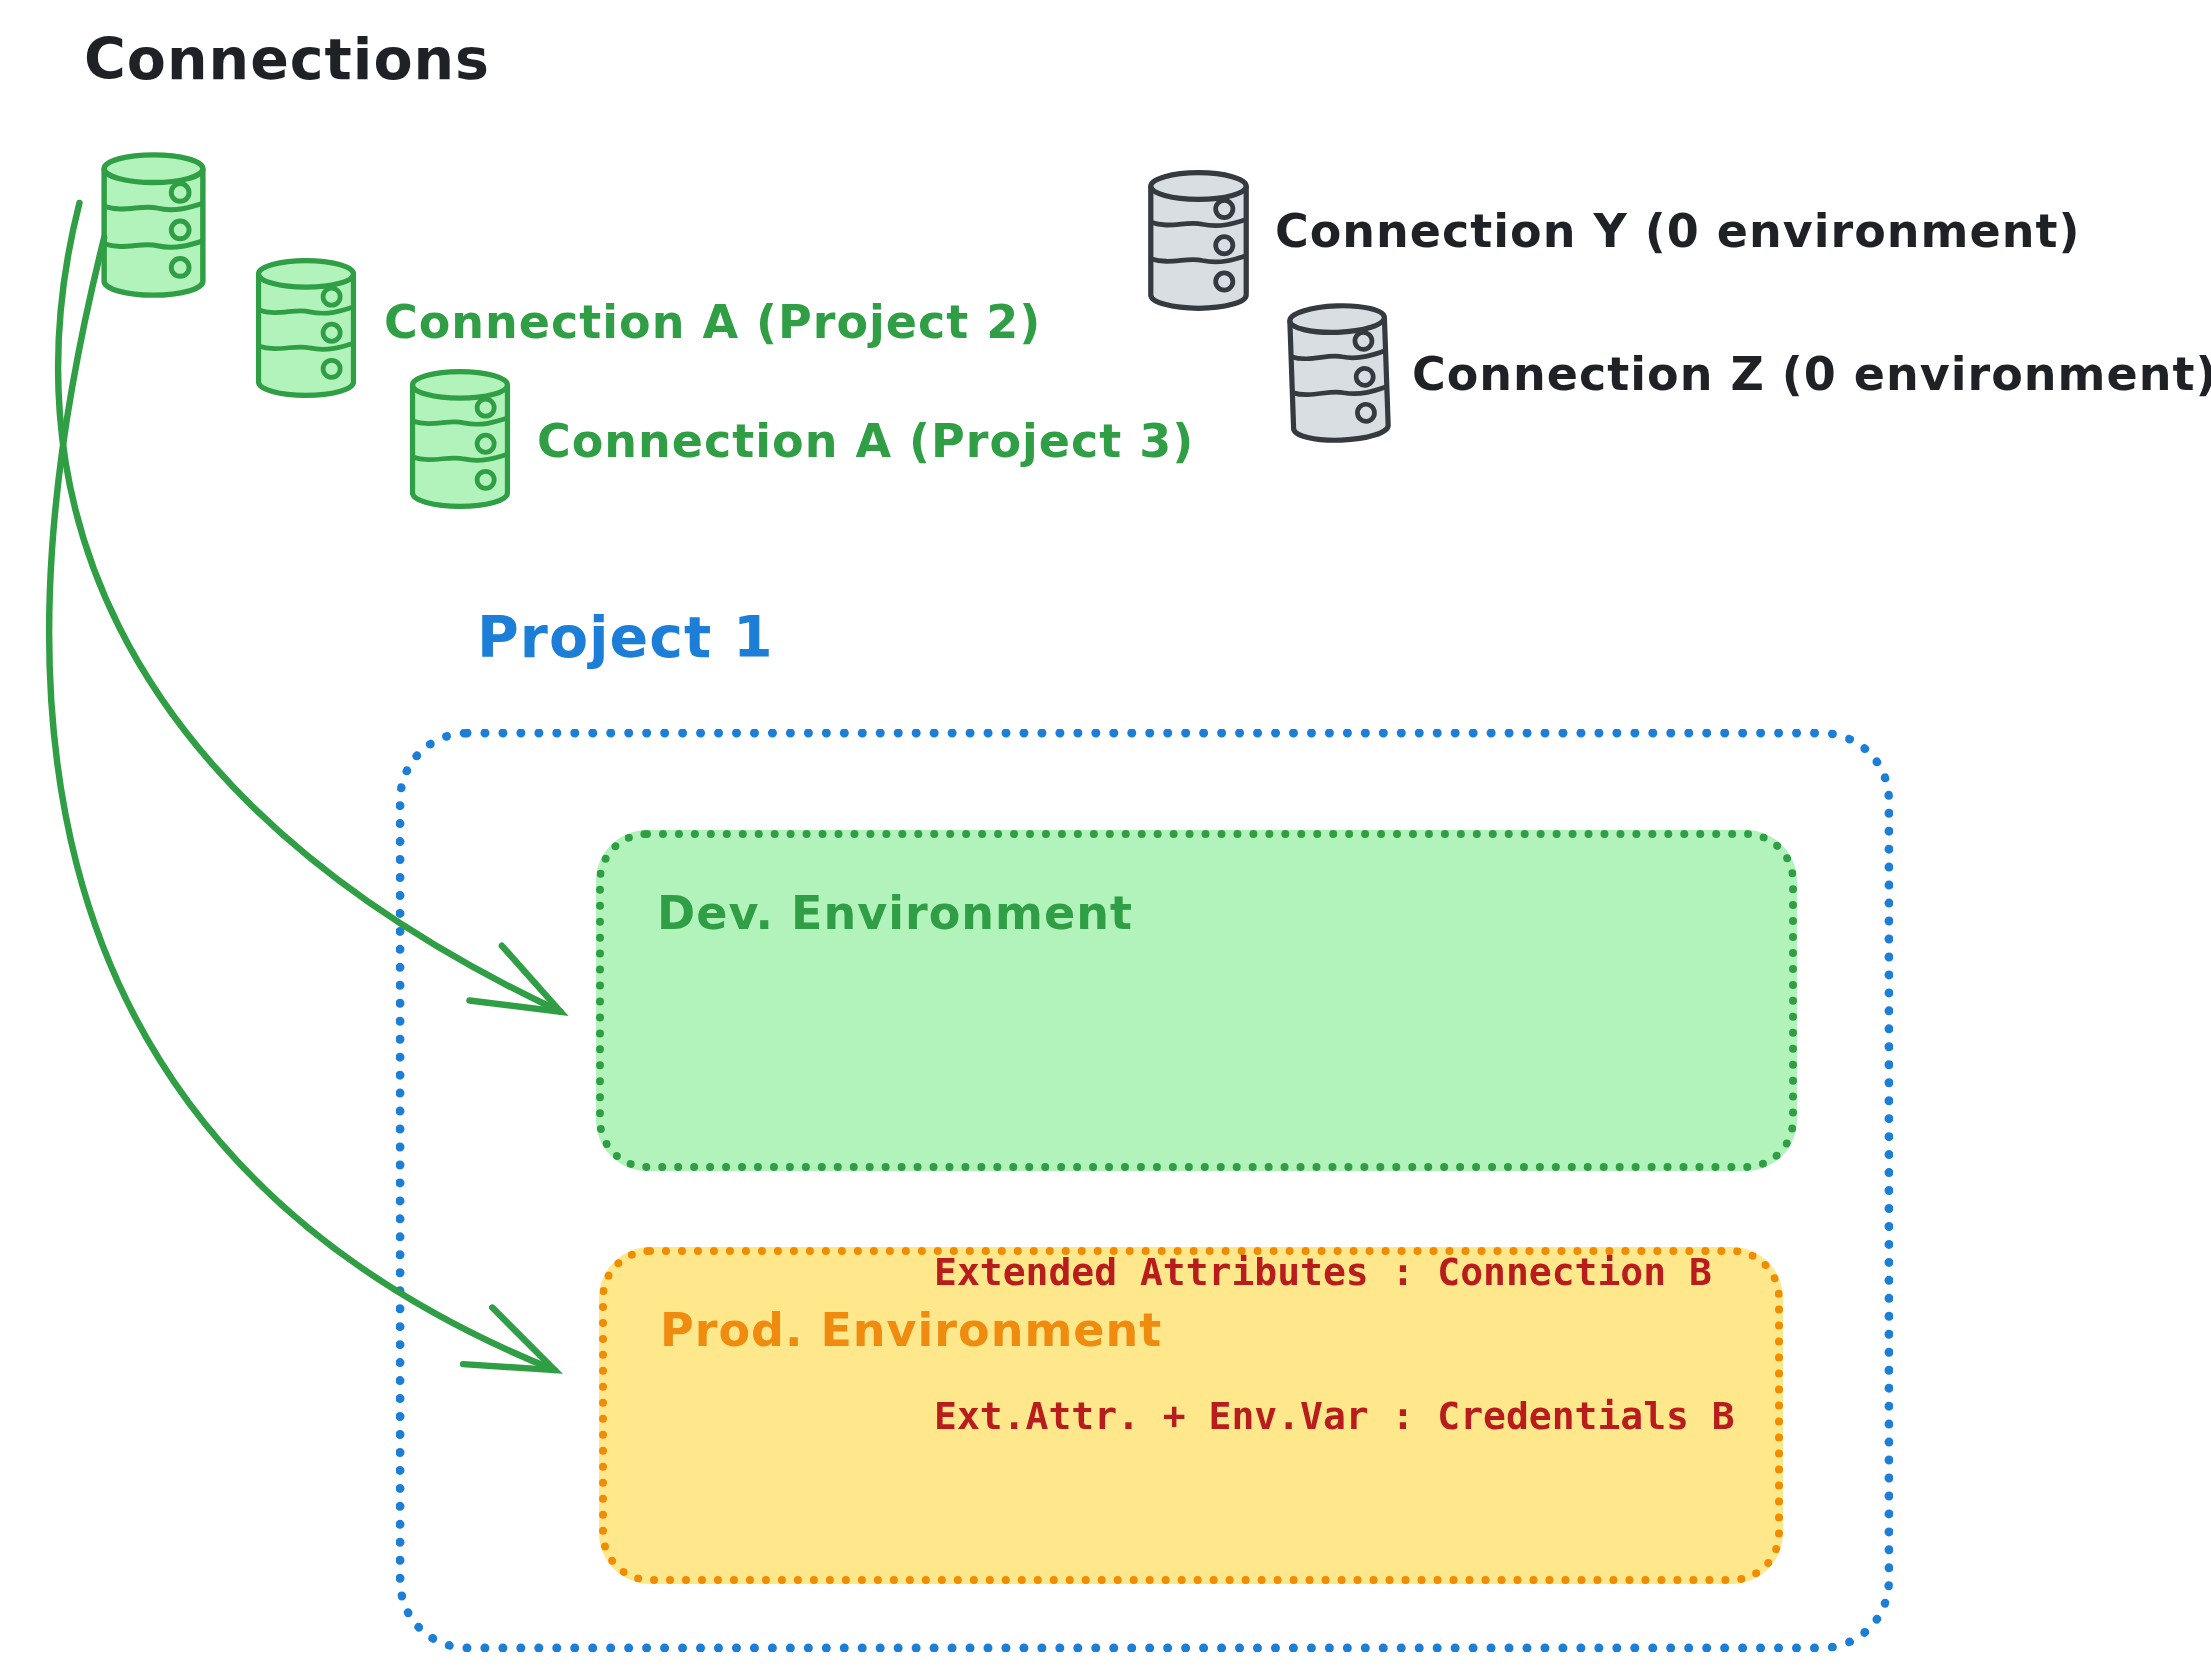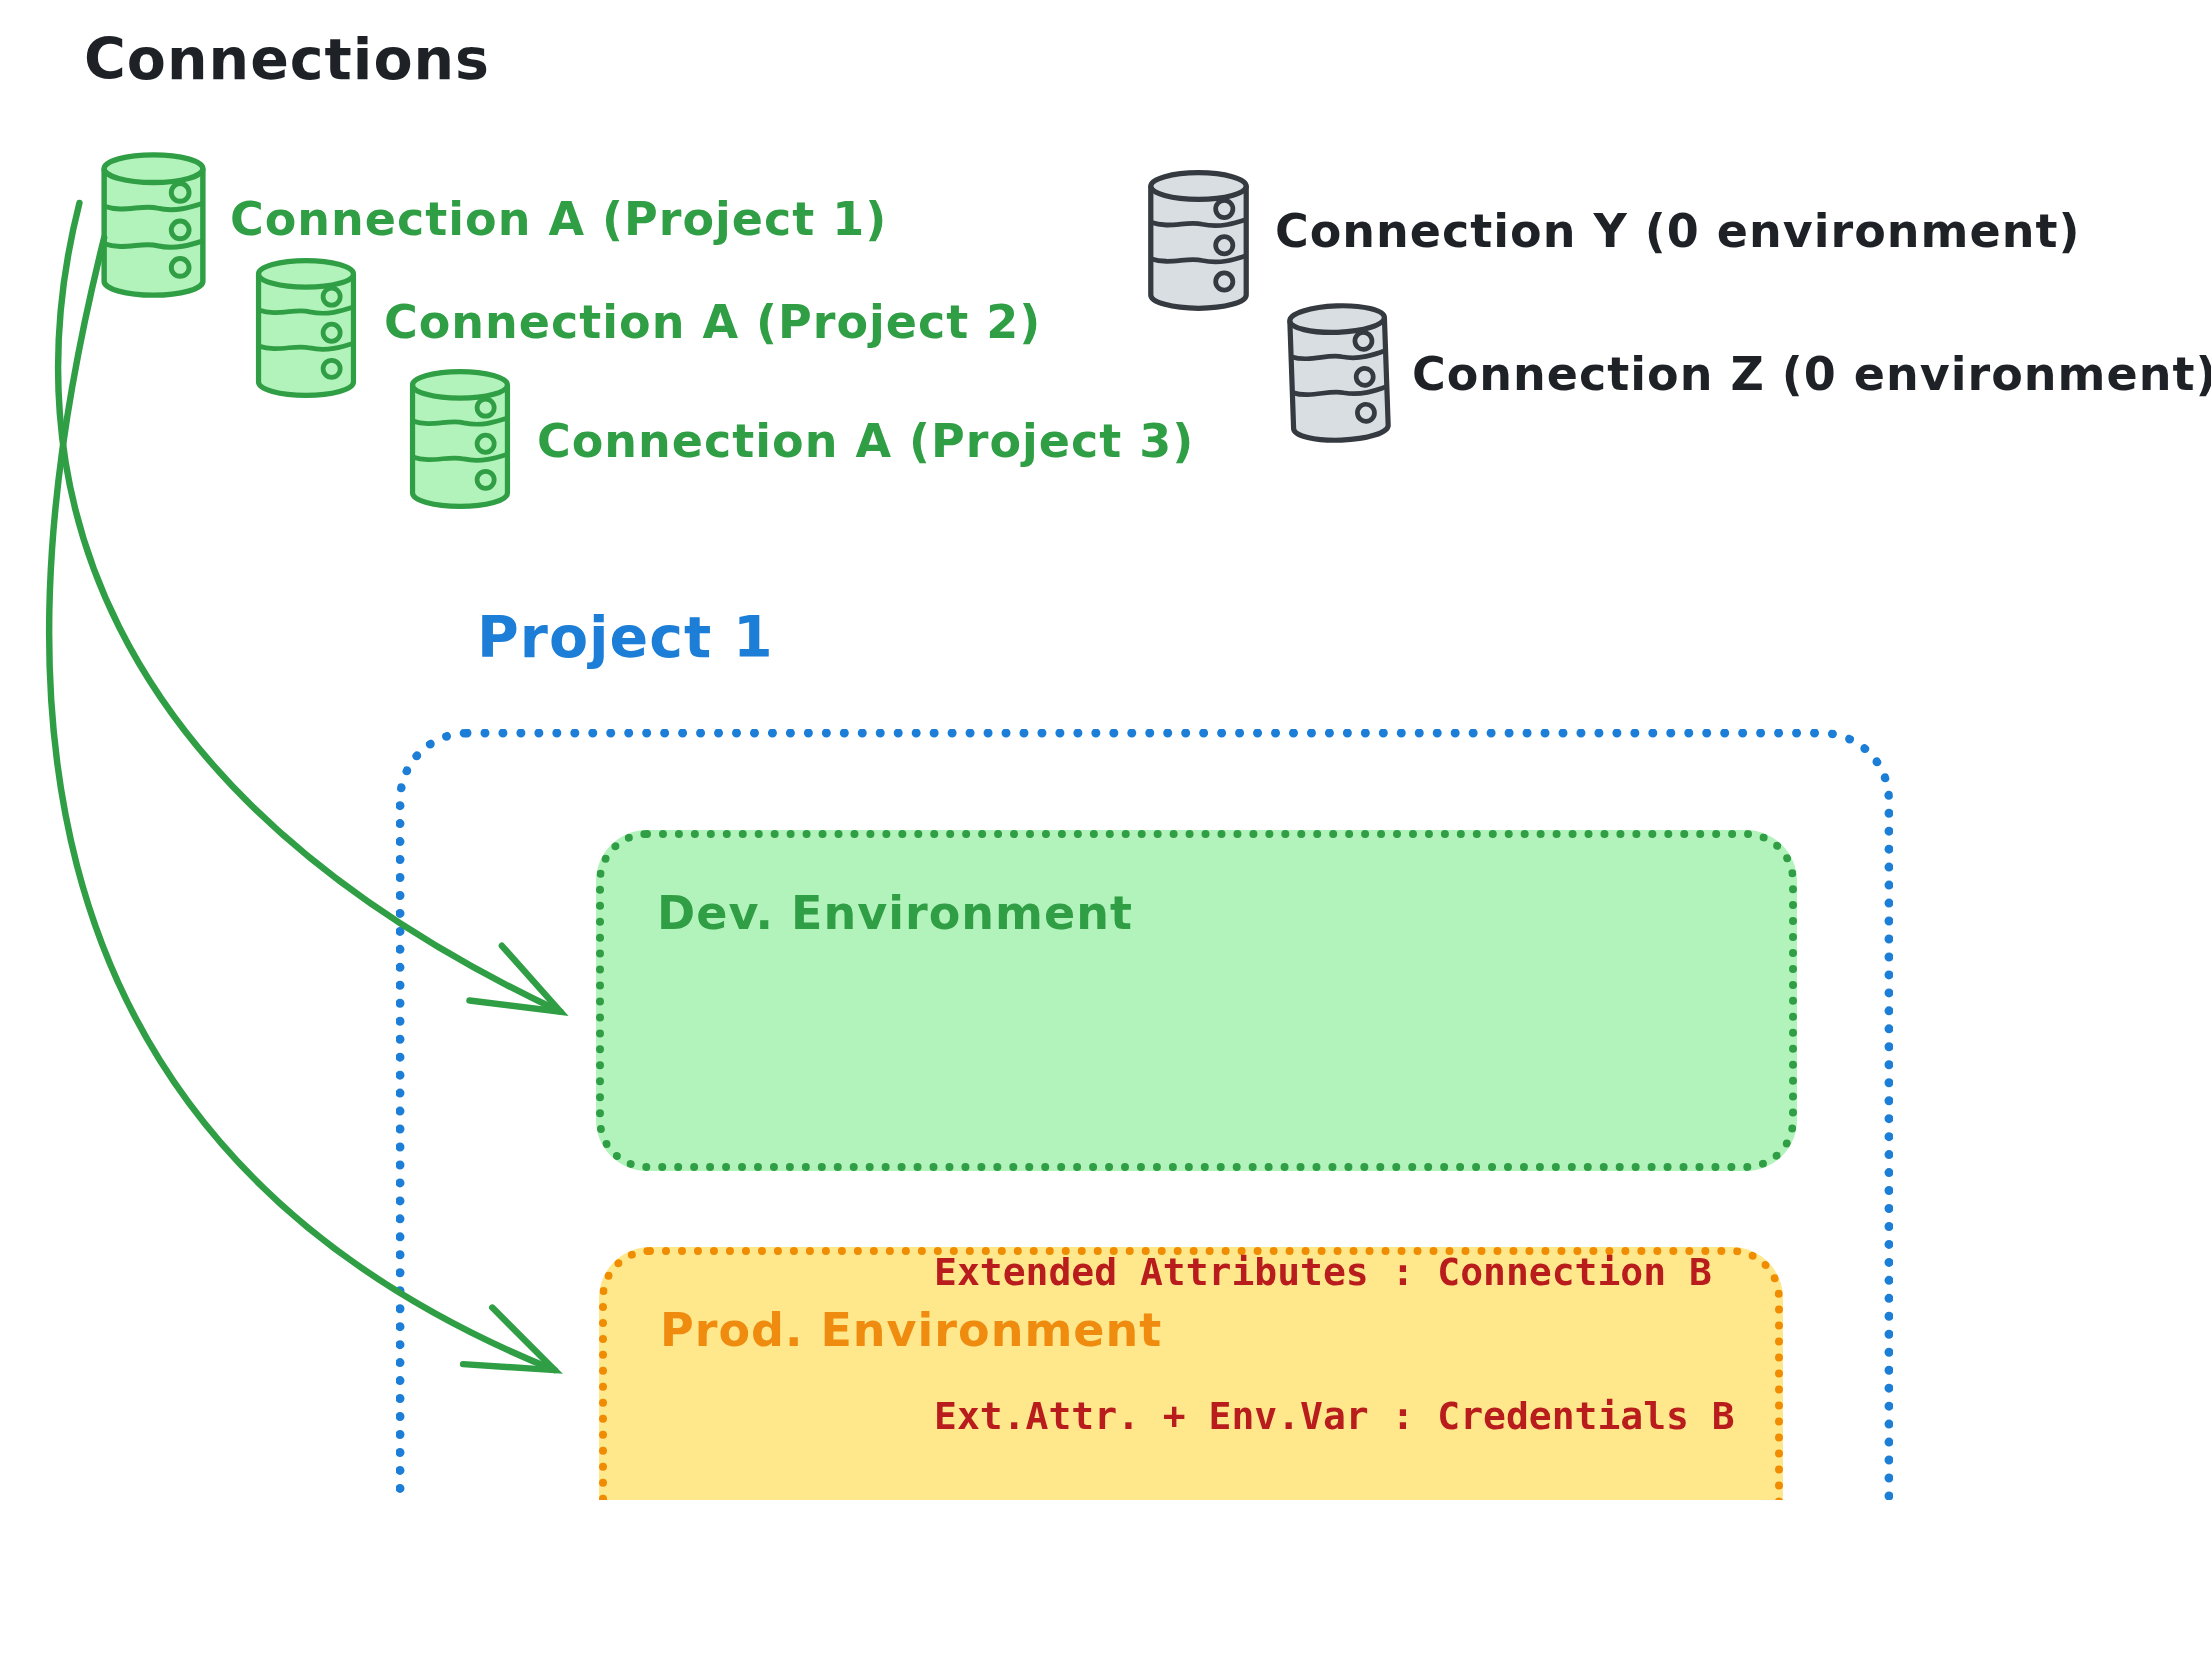--- a/index.html
+++ b/index.html
@@ -1,18 +1,18 @@
 <!DOCTYPE html>
 <html><head>
 <meta charset="utf-8">
 <style>
   html,body{margin:0;padding:0;background:#ffffff;}
   .canvas{
     position:relative;
-    width:2212px;height:1500px;
+    width:2212px;height:1674px;
     background:#ffffff;
     overflow:hidden;
     font-family:"DejaVu Sans", sans-serif;
     border-radius:22px;
   }
   .abs{position:absolute;}
   .hand{font-weight:bold;letter-spacing:1px;white-space:nowrap;}
   .mono{font-family:"DejaVu Sans Mono", monospace;font-weight:bold;white-space:pre;}
 
   .page-title{left:84px;top:26px;font-size:57px;color:#1e2227;}
@@ -67,21 +67,20 @@
         <circle cx="87" cy="122" r="9" fill="none" stroke="currentColor" stroke-width="5"></circle>
       </symbol>
     </defs>
   </svg>
 
   <div class="abs hand page-title">Connections</div>
 
   <svg class="abs db db-green icon-layer" style="left:94px;top:147px" viewBox="0 0 120 158" width="119" height="156">
       <use href="#db"></use>
     </svg>
-  <div class="abs hand conn-label label-green" style="left:230px;top:192px">Connection A (Project 1)</div>
 
   <svg class="abs db db-green icon-layer" style="left:248px;top:253px;width:116px;height:150px" viewBox="0 0 117 152" width="116" height="150">
       <use href="#db"></use>
     </svg>
   <div class="abs hand conn-label label-green" style="left:384px;top:295px">Connection A (Project 2)</div>
 
   <svg class="abs db db-green icon-layer" style="left:402px;top:364px;width:116px;height:150px" viewBox="0 0 117 152" width="116" height="150">
       <use href="#db"></use>
     </svg>
   <div class="abs hand conn-label label-green" style="left:537px;top:414px">Connection A (Project 3)</div>

